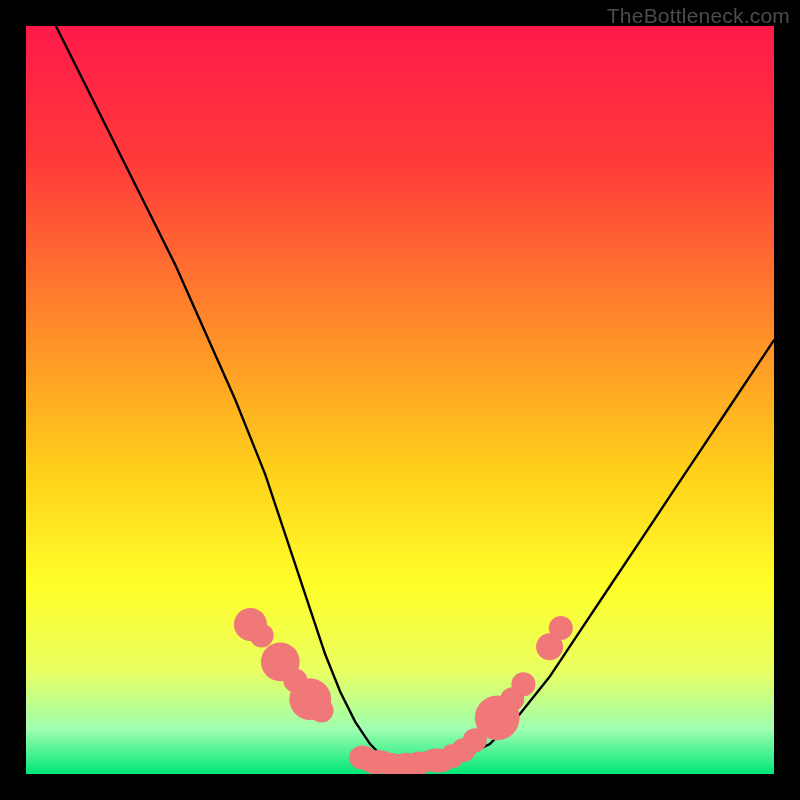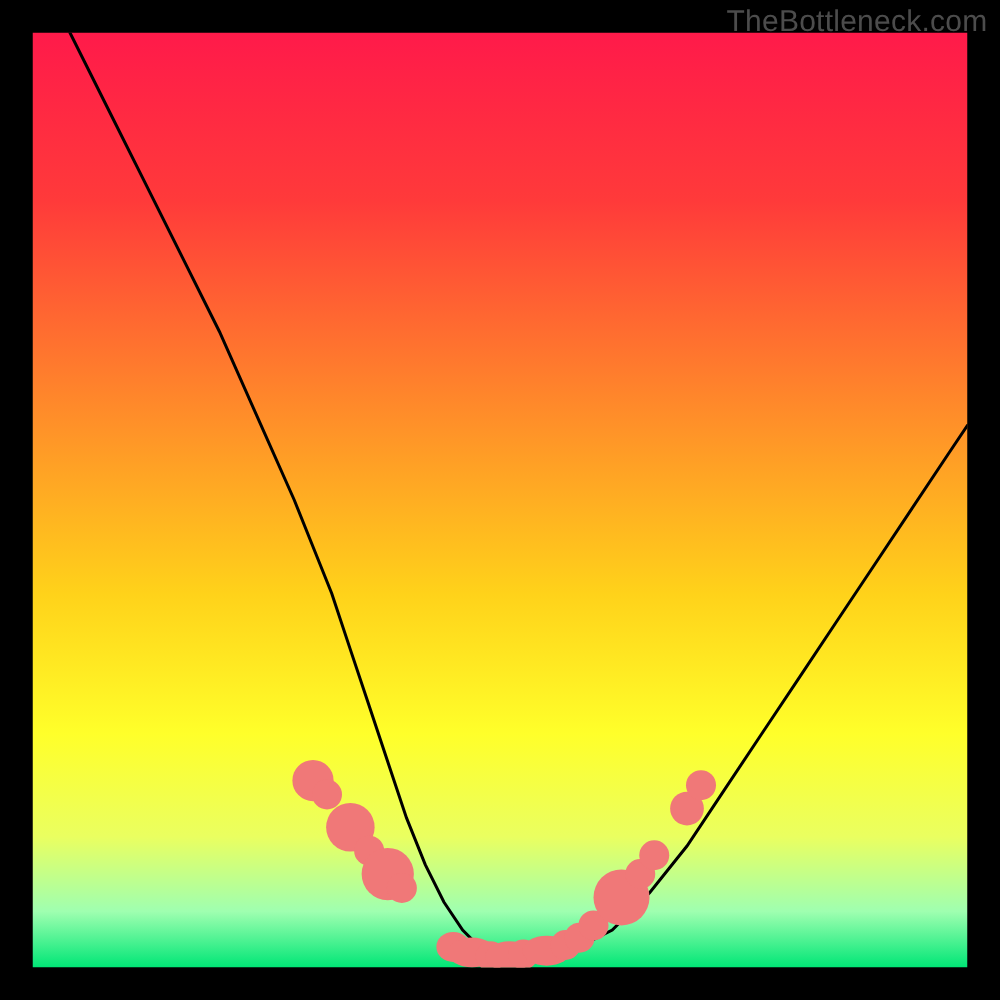--- a/index.html
+++ b/index.html
@@ -24,21 +24,21 @@
     left: 0;
     top: 0;
     width: 748px;
     height: 748px;
   }
   .watermark {
     position: absolute;
     top: 4px;
     right: 10px;
     color: #4c4c4c;
-    font-size: 24px;
+    font-size: 21px;
     font-weight: 500;
     letter-spacing: 0.2px;
   }
   svg { display: block; }
 </style>
 </head>
 <body>
 
 <div class="frame">
   <svg class="plot" viewBox="0 0 748 748">

